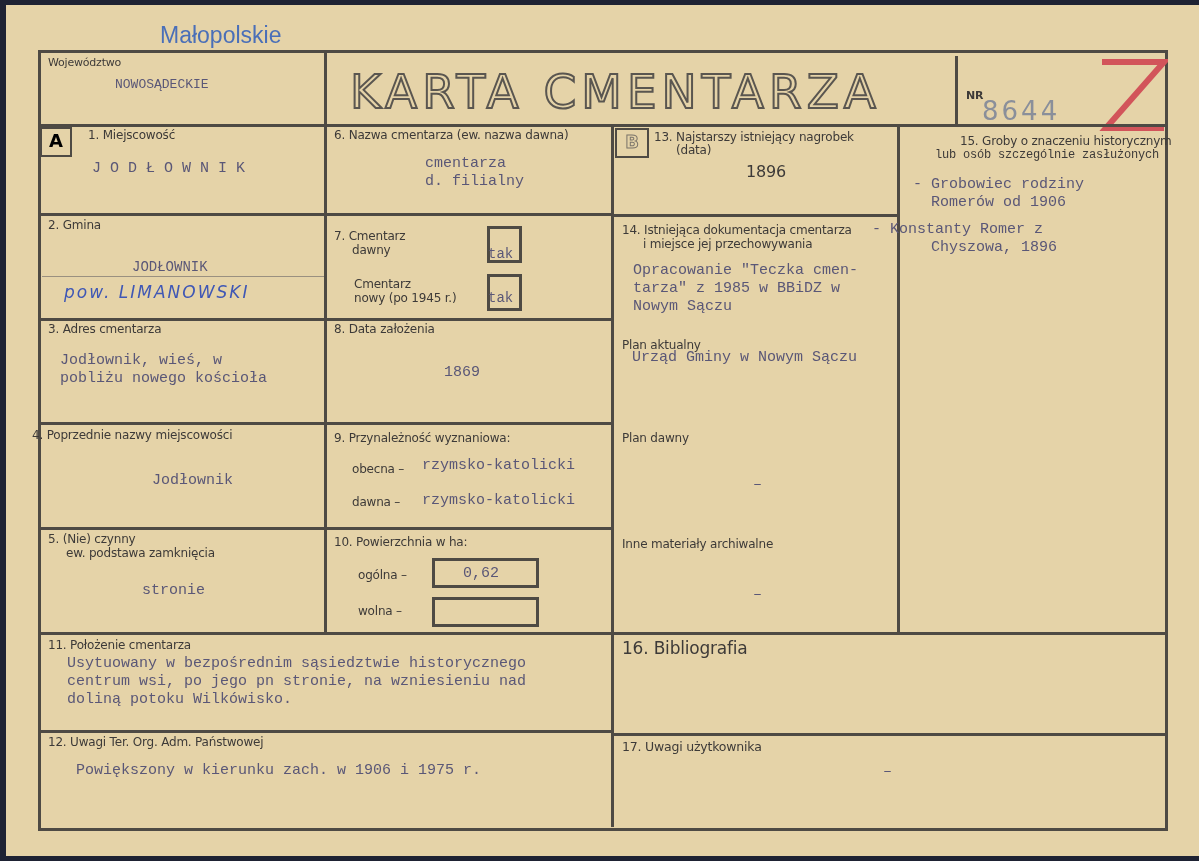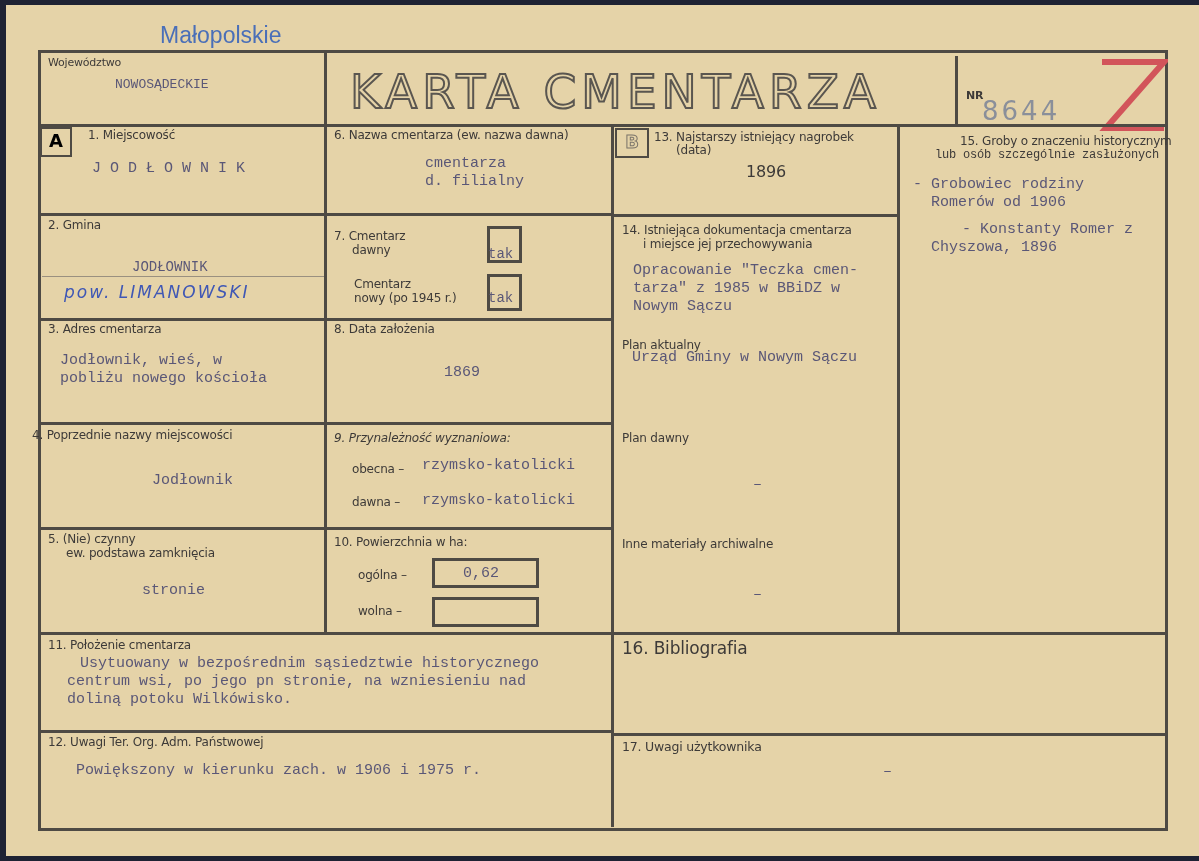--- a/index.html
+++ b/index.html
@@ -57,21 +57,21 @@
 <div class="lbl" style="left:654px;top:131px;">13. Najstarszy istniejący nagrobek</div>
 <div class="lbl" style="left:676px;top:144px;">(data)</div>
 <div class="lbl" style="left:746px;top:165px;font-size:16px;">1896</div>
 
 <div class="ln v" style="left:897px;top:124px;height:510px;"></div>
 
 <div class="lbl" style="left:912px;top:135px;margin-left:48px;">15. Groby o znaczeniu historycznym</div>
 <div class="lbl" style="left:935px;top:149px;font-family:Liberation Mono, monospace;">lub osób szczególnie zasłużonych</div>
 <div class="tw" style="left:913px;top:176px;">- Grobowiec rodziny</div>
 <div class="tw" style="left:913px;top:194px;">  Romerów od 1906</div>
-<div class="tw" style="left:962px;top:221px;font-family:Liberation Mono, monospace;">- Konstanty Romer z</div>
+<div class="tw" style="left:872px;top:221px;font-family:Liberation Mono, monospace;">- Konstanty Romer z</div>
 <div class="tw" style="left:913px;top:239px;">  Chyszowa, 1896</div>
 
 <div class="ln h" style="left:38px;top:213px;width:575px;"></div>
 <div class="ln h" style="left:611px;top:214px;width:288px;"></div>
 
 <div class="lbl" style="left:48px;top:219px;">2. Gmina</div>
 <div class="tw" style="left:132px;top:258px;font-size:14px;">JODŁOWNIK</div>
 <div style="position:absolute;left:42px;top:276px;width:282px;height:1px;background:#9a9080;"></div>
 <div class="hand" style="left:64px;top:282px;font-size:17px;letter-spacing:2px;">pow. LIMANOWSKI</div>
 
@@ -105,21 +105,21 @@
 <div class="tw" style="left:60px;top:370px;">pobliżu nowego kościoła</div>
 
 <div class="lbl" style="left:334px;top:323px;">8. Data założenia</div>
 <div class="tw" style="left:444px;top:364px;">1869</div>
 
 <div class="ln h" style="left:38px;top:422px;width:575px;"></div>
 
 <div class="lbl" style="left:32px;top:429px;">4. Poprzednie nazwy miejscowości</div>
 <div class="tw" style="left:152px;top:472px;">Jodłownik</div>
 
-<div class="lbl" style="left:334px;top:432px;font-style:italic;">9. Przynależność wyznaniowa:</div>
+<div class="lbl" style="left:334px;top:432px;">9. Przynależność wyznaniowa:</div>
 <div class="lbl" style="left:352px;top:463px;">obecna –</div>
 <div class="tw" style="left:422px;top:457px;">rzymsko-katolicki</div>
 <div class="lbl" style="left:352px;top:496px;">dawna –</div>
 <div class="tw" style="left:422px;top:492px;">rzymsko-katolicki</div>
 
 <div class="ln h" style="left:38px;top:527px;width:575px;"></div>
 
 <div class="lbl" style="left:48px;top:533px;">5. (Nie) czynny</div>
 <div class="lbl" style="left:66px;top:547px;">ew. podstawa zamknięcia</div>
 <div class="tw" style="left:142px;top:582px;">stronie</div>
@@ -130,21 +130,21 @@
   <div class="tw" style="left:28px;top:4px;">0,62</div>
 </div>
 <div class="lbl" style="left:358px;top:605px;">wolna –</div>
 <div class="box" style="left:432px;top:597px;width:107px;height:30px;">
   <div class="tw" style="left:28px;top:4px;"></div>
 </div>
 
 <div class="ln h" style="left:38px;top:632px;width:1130px;"></div>
 
 <div class="lbl" style="left:48px;top:639px;">11. Położenie cmentarza</div>
-<div class="tw" style="left:80px;top:655px;">Usytuowany w bezpośrednim sąsiedztwie historycznego</div>
+<div class="tw" style="left:67px;top:655px;">Usytuowany w bezpośrednim sąsiedztwie historycznego</div>
 <div class="tw" style="left:67px;top:673px;">centrum wsi, po jego pn stronie, na wzniesieniu nad</div>
 <div class="tw" style="left:67px;top:691px;">doliną potoku Wilkówisko.</div>
 
 <div class="lbl" style="left:622px;top:642px;font-size:17px;">16. Bibliografia</div>
 
 <div class="ln h" style="left:38px;top:730px;width:575px;"></div>
 <div class="ln h" style="left:611px;top:733px;width:555px;"></div>
 
 <div class="lbl" style="left:48px;top:736px;">12. Uwagi Ter. Org. Adm. Państwowej</div>
 <div class="tw" style="left:76px;top:762px;">Powiększony w kierunku zach. w 1906 i 1975 r.</div>

